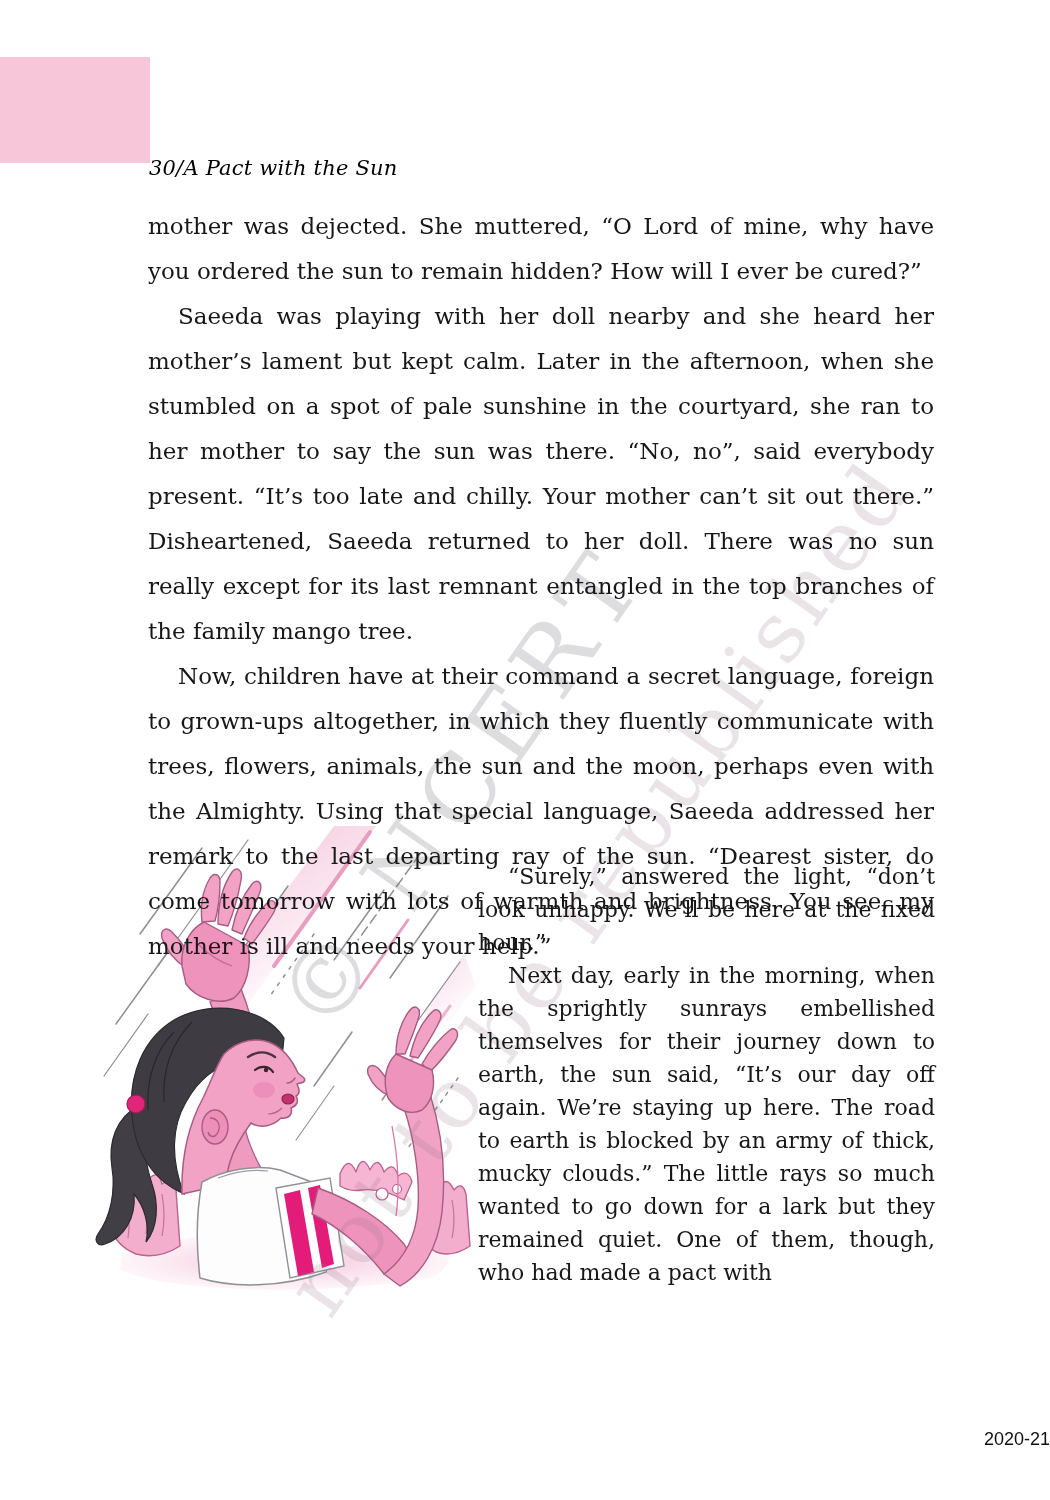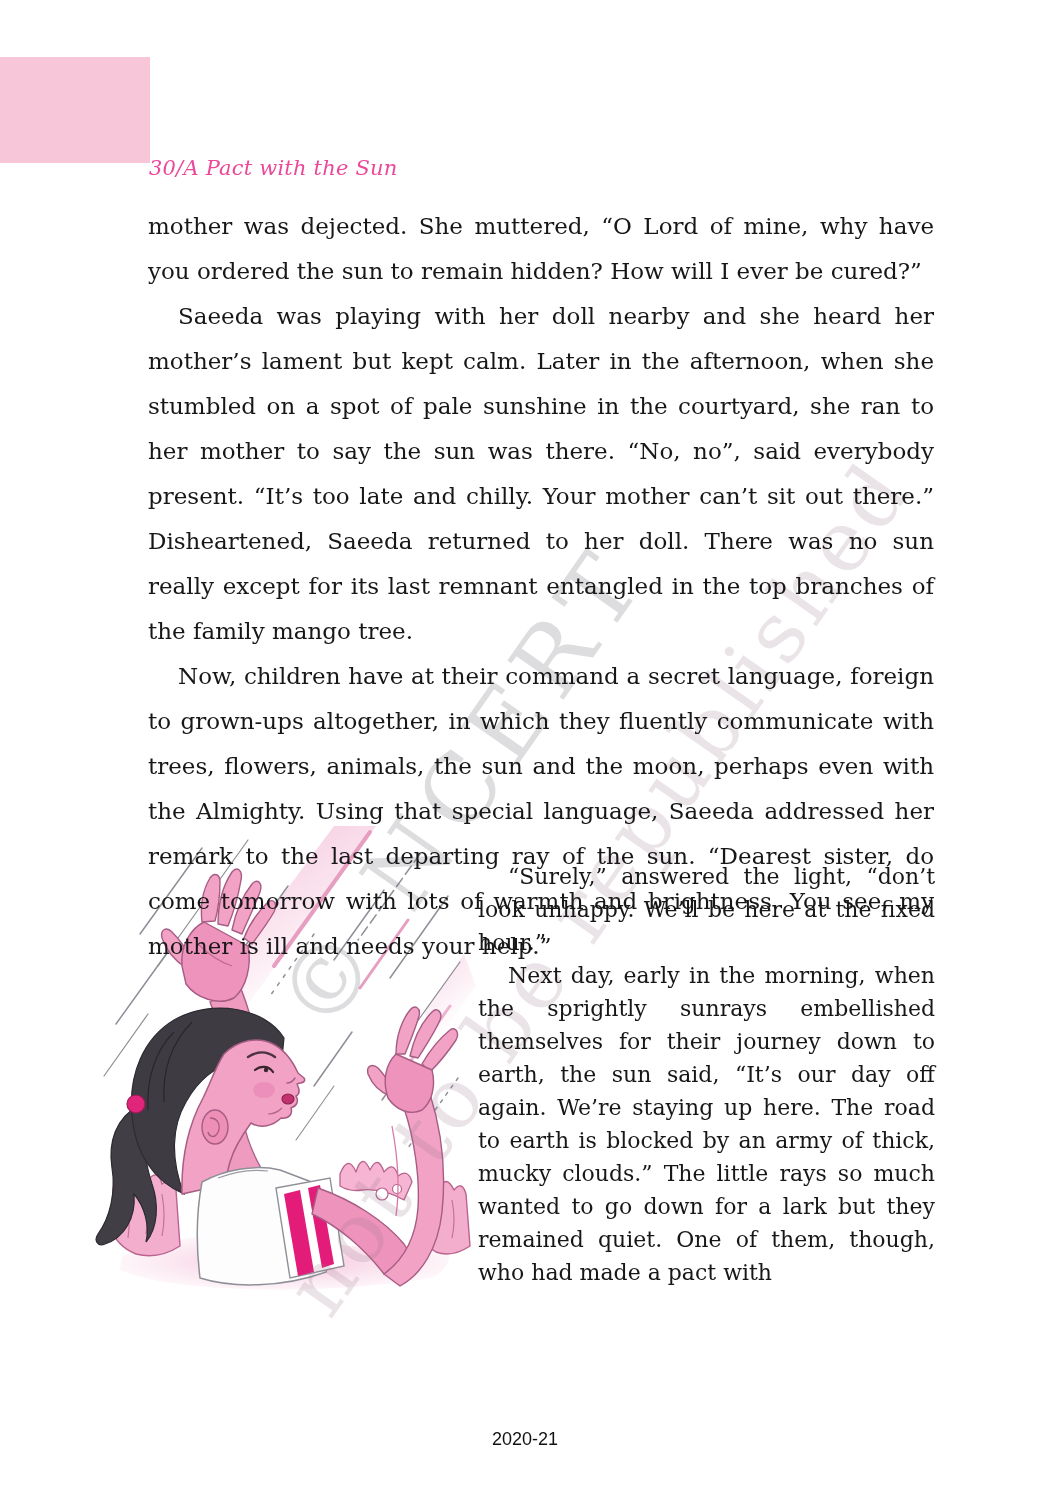--- a/index.html
+++ b/index.html
@@ -7,21 +7,21 @@
     position:relative; width:1050px; height:1500px; margin:0 auto;
     background:#ffffff; overflow:hidden;
     font-family:"DejaVu Serif", serif; color:#171717;
   }
   .pink-corner {
     position:absolute; left:0; top:57px; width:150px; height:106px;
     background:#f8c6d9; z-index:1;
   }
   .running-head {
     position:absolute; left:149px; top:156px; z-index:3;
-    font-style:italic; font-size:21px; letter-spacing:0.2px; color:#ec4899;
+    font-style:italic; font-size:21px; letter-spacing:0.2px; color:#000000;
   }
   .text-a {
     position:absolute; left:148px; top:204px; width:786px; z-index:3;
     font-size:23px; line-height:45px; text-align:justify;
   }
   .text-a p { margin:0; }
   .text-b {
     position:absolute; left:478px; top:860px; width:457px; z-index:3;
     font-size:22px; line-height:33px; text-align:justify;
   }
@@ -36,21 +36,21 @@
   }
   .wm1 {
     left:462px; top:788px; transform:translate(-50%,-50%) rotate(-55deg);
     font-size:94px; letter-spacing:12px; color:rgba(100,100,108,0.22);
   }
   .wm2 {
     left:598px; top:888px; transform:translate(-50%,-50%) rotate(-55deg);
     font-size:84px; letter-spacing:5px; color:rgba(152,122,140,0.20);
   }
   .footer {
-    position:absolute; left:0; right:0; top:1429px; z-index:3; text-align:center;
+    position:absolute; left:0; right:0; top:1429px; z-index:3; text-align:right;
     font-family:"Liberation Sans", sans-serif; font-size:18px; color:#111;
   }
 </style>
 </head>
 <body>
 
 <div id="page">
 
   <div class="pink-corner"></div>
 

